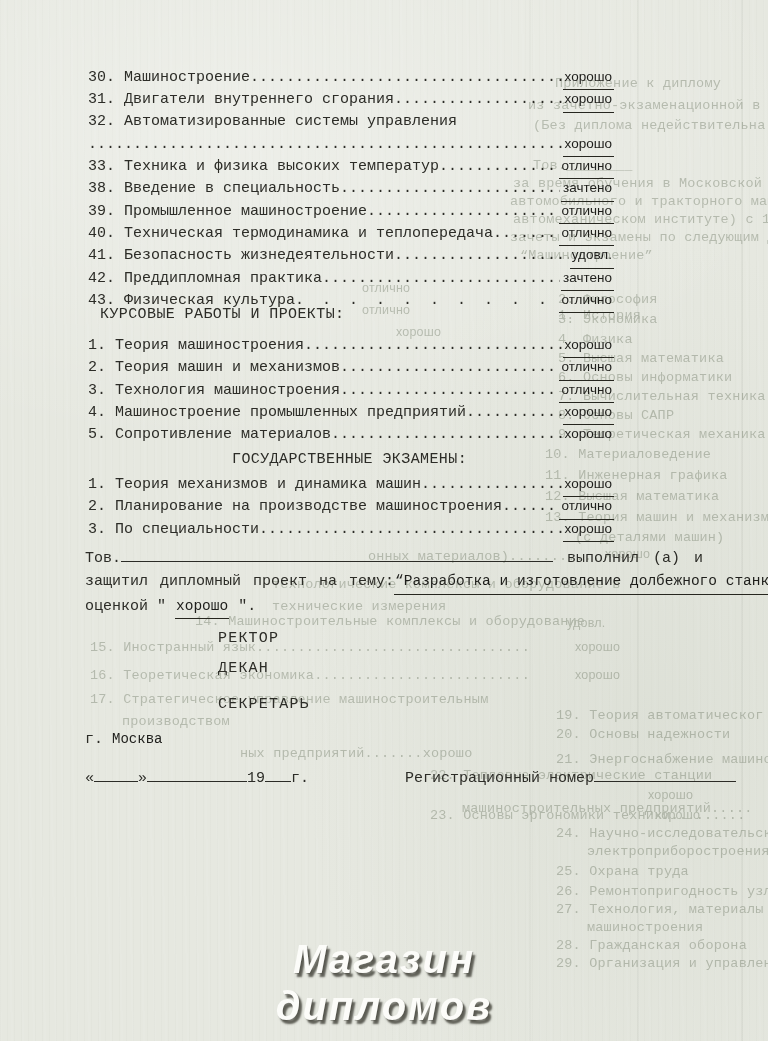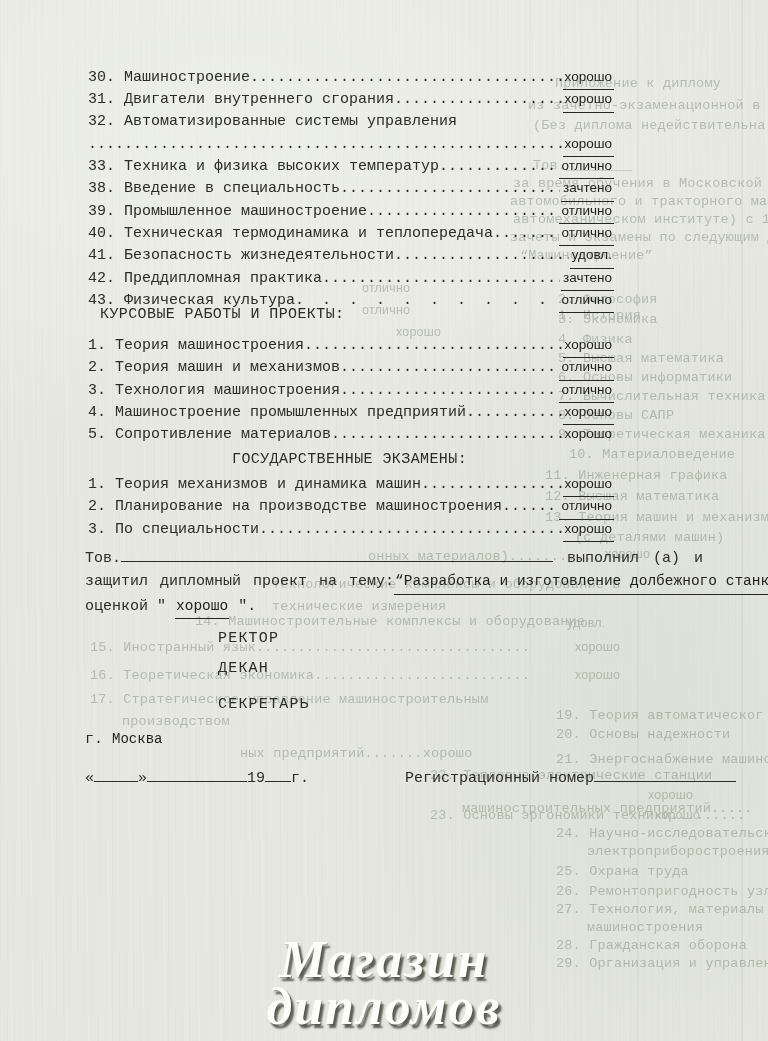--- a/index.html
+++ b/index.html
@@ -43,22 +43,22 @@
   .tline{display:flex;align-items:baseline;white-space:pre;}
   .fill{display:inline-block;border-bottom:1.1px solid #2c2c27;height:13px;flex:none;}
   .sans{font-family:Liberation Mono, monospace;font-size:14.5px;color:#1e1e1b;}
   .ul{border-bottom:1.2px solid #26261f;padding:0 1px 1px 1px;}
   .sig{position:absolute;left:218px;letter-spacing:1.2px;white-space:pre;}
   #city{position:absolute;left:85px;top:731px;white-space:pre;}
   #city .sans{font-size:14px;}
   #dateline{position:absolute;left:85px;top:768px;width:660px;display:flex;align-items:baseline;white-space:pre;}
   
   #watermark{position:absolute;left:0;right:0;top:936px;z-index:3;text-align:center;
-    font-family:Liberation Serif, serif;font-weight:bold;font-style:italic;
-    font-size:52px;line-height:47px;letter-spacing:2px;color:#fcfcf9;
+    font-family:Liberation Sans, sans-serif;font-weight:bold;font-style:italic;
+    font-size:40px;line-height:47px;letter-spacing:2px;color:#fcfcf9;
     text-shadow:3px 4px 2px rgba(72,72,64,0.85), 1px 1px 1px rgba(72,72,64,0.45);}
 </style>
 </head>
 <body>
 
 <div class="page">
 
   <div id="bleed">
       <span class="bl" style="left: 555px; top: 76px;">Приложение к диплому</span>
       <span class="bl" style="left: 528px; top: 98px;">из зачетно-экзаменационной в</span>
@@ -71,21 +71,21 @@
       <span class="bl" style="left: 520px; top: 248px;">“Машиностроение”</span>
       <span class="bl" style="left: 558px; top: 272px; margin-top: 36px;">1. История</span>
       <span class="bl" style="left: 558px; top: 292px;">2. Философия</span>
       <span class="bl" style="left: 558px; top: 312px;">3. Экономика</span>
       <span class="bl" style="left: 558px; top: 332px;">4. Физика</span>
       <span class="bl" style="left: 558px; top: 351px;">5. Высшая математика</span>
       <span class="bl" style="left: 558px; top: 370px;">6. Основы информатики</span>
       <span class="bl" style="left: 558px; top: 389px;">7. Вычислительная техника</span>
       <span class="bl" style="left: 558px; top: 408px;">8. Основы САПР</span>
       <span class="bl" style="left: 558px; top: 427px;">9. Теоретическая механика</span>
-      <span class="bl" style="left: 545px; top: 447px; margin-left: 24px;">10. Материаловедение</span>
+      <span class="bl" style="left: 545px; top: 447px;">10. Материаловедение</span>
       <span class="bl" style="left: 545px; top: 468px;">11. Инженерная графика</span>
       <span class="bl" style="left: 545px; top: 489px;">12. Высшая математика</span>
       <span class="bl" style="left: 545px; top: 510px;">13. Теория машин и механизмов</span>
       <span class="bl" style="left: 575px; top: 530px;">(с деталями машин)</span>
       <span class="bl" style="left: 368px; top: 549px;">онных материалов)...........</span>
       <span class="bl s" style="left: 605px; top: 547px;">хорошо</span>
       <span class="bl" style="left: 272px; top: 577px;">технологические комплексы и оборудование в</span>
       <span class="bl" style="left: 272px; top: 599px;">технические измерения</span>
       <span class="bl" style="left: 195px; top: 614px;">14. Машиностроительные комплексы и оборудование</span>
       <span class="bl s" style="left: 567px; top: 616px;">удовл.</span>

